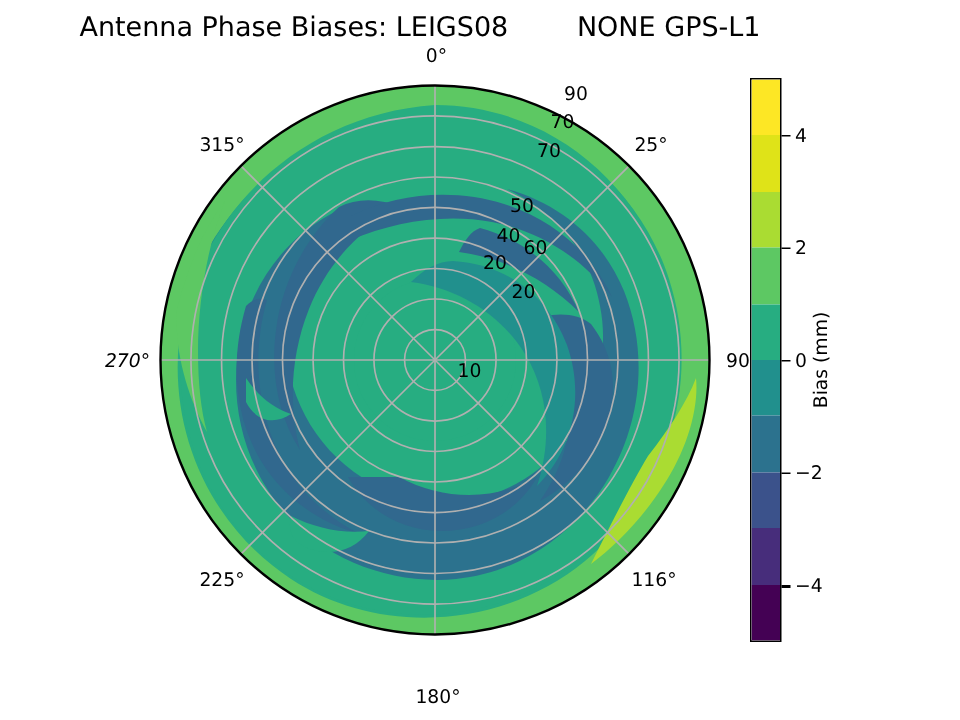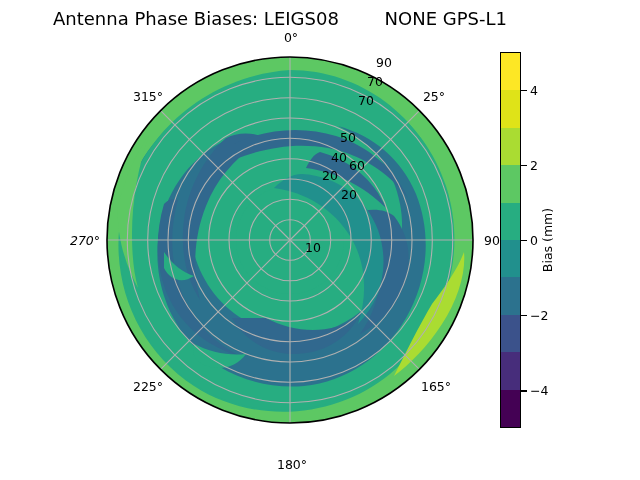--- a/index.html
+++ b/index.html
@@ -242,21 +242,21 @@
         <line x1="184" y1="184" x2="54.6" y2="54.6"></line>
       </g>
 
       <circle cx="184" cy="184" r="183" fill="none" stroke="#000000" stroke-width="1.6"></circle>
     </svg>
   </div>
 
   <div class="ang-label" style="left:291px;top:37px;">0°</div>
   <div class="ang-label" style="left:434px;top:96px;">25°</div>
   <div class="ang-label" style="left:492px;top:240px;">90</div>
-  <div class="ang-label" style="left:436px;top:386px;">165°</div>
+  <div class="ang-label" style="left:436px;top:386px;">116°</div>
   <div class="ang-label" style="left:292px;top:464px;">180°</div>
   <div class="ang-label" style="left:148px;top:386px;">225°</div>
   <div class="ang-label" style="left:85px;top:240px;font-style:italic;">270°</div>
   <div class="ang-label" style="left:148px;top:96px;">315°</div>
 
   <div class="rad-label" style="left:313px;top:213px;margin-top:34px;">10</div>
   <div class="rad-label" style="left:321px;top:194px;margin-left:28px;">20</div>
   <div class="rad-label" style="left:330px;top:175px;">20</div>
   <div class="rad-label" style="left:339px;top:157px;">40</div>
   <div class="rad-label" style="left:348px;top:137px;">50</div>

